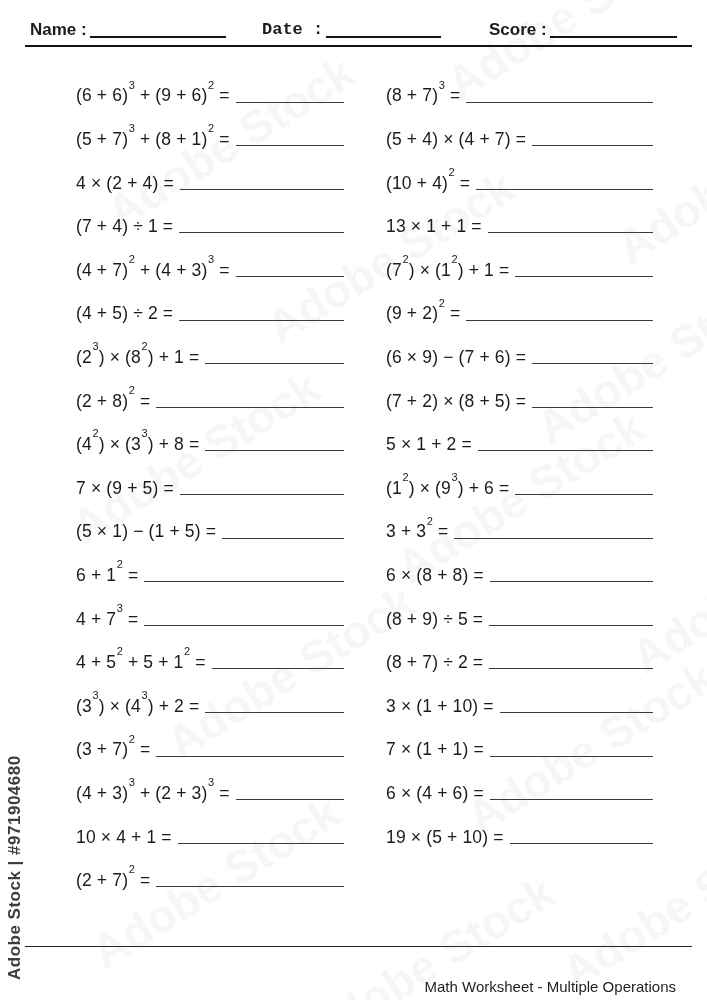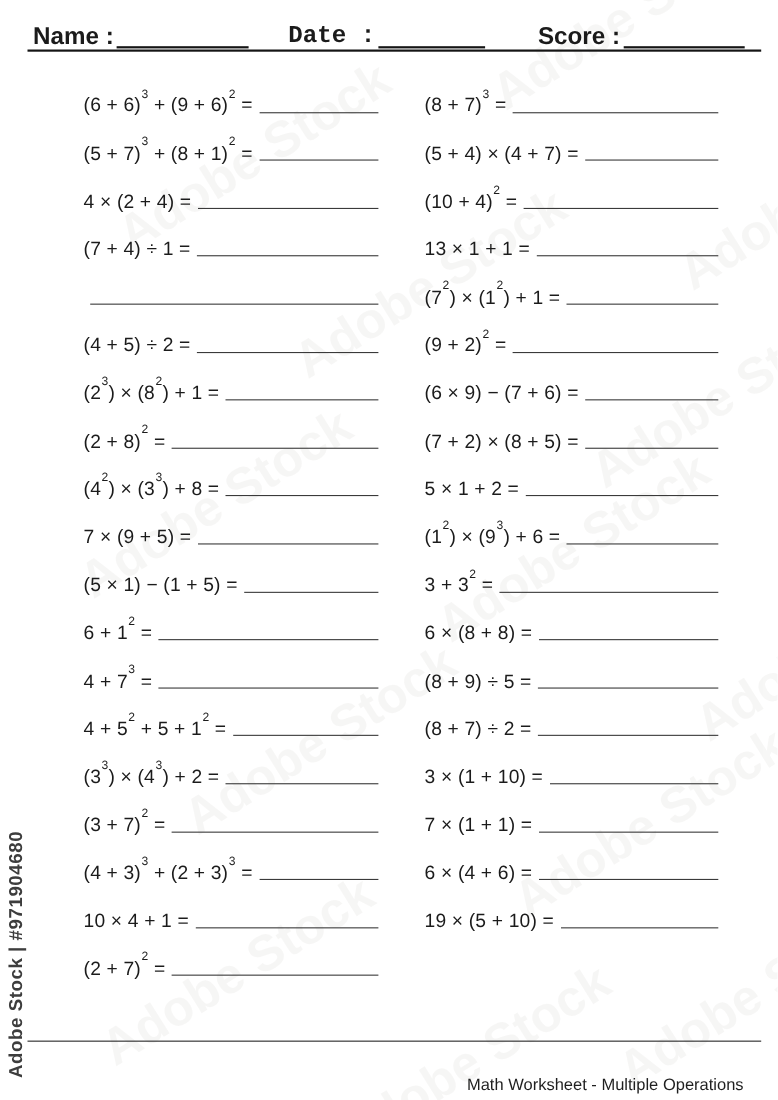--- a/index.html
+++ b/index.html
@@ -36,21 +36,21 @@
     font-size: 17px;
     font-weight: 600;
     color: #3d3d3d;
     letter-spacing: 0.5px;
     white-space: nowrap;
   }
 
   
   .field { position: absolute; top: 20px; display: flex; align-items: flex-end; }
   .field .label {
-    font-size: 22px;
+    font-size: 17px;
     font-weight: bold;
     white-space: nowrap;
     padding-right: 3px;
     line-height: 1.2;
   }
   .field .fline {
     flex: 1;
     border-bottom: 2px solid #141414;
     margin-bottom: 2px;
     height: 1px;
@@ -165,20 +165,21 @@
     <span class="expr">4 × (2 + 4) =</span>
     <span class="ans"></span>
   </div>
 
   <div class="problem">
     <span class="expr">(7 + 4) ÷ 1 =</span>
     <span class="ans"></span>
   </div>
 
   <div class="problem">
+    <span class="expr">(4 + 7)<sup>2</sup> + (4 + 3)<sup>3</sup> =</span>
     <span class="ans"></span>
   </div>
 
   <div class="problem">
     <span class="expr">(4 + 5) ÷ 2 =</span>
     <span class="ans"></span>
   </div>
 
   <div class="problem">
     <span class="expr">(2<sup>3</sup>) × (8<sup>2</sup>) + 1 =</span>

